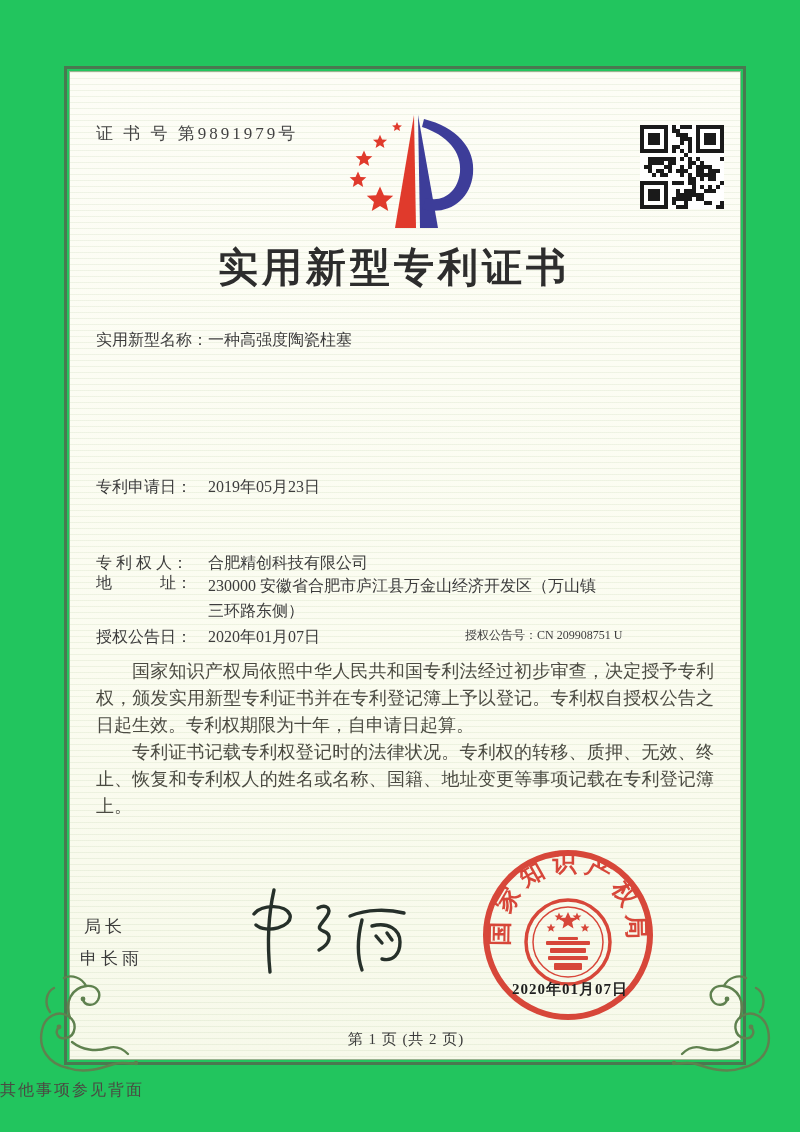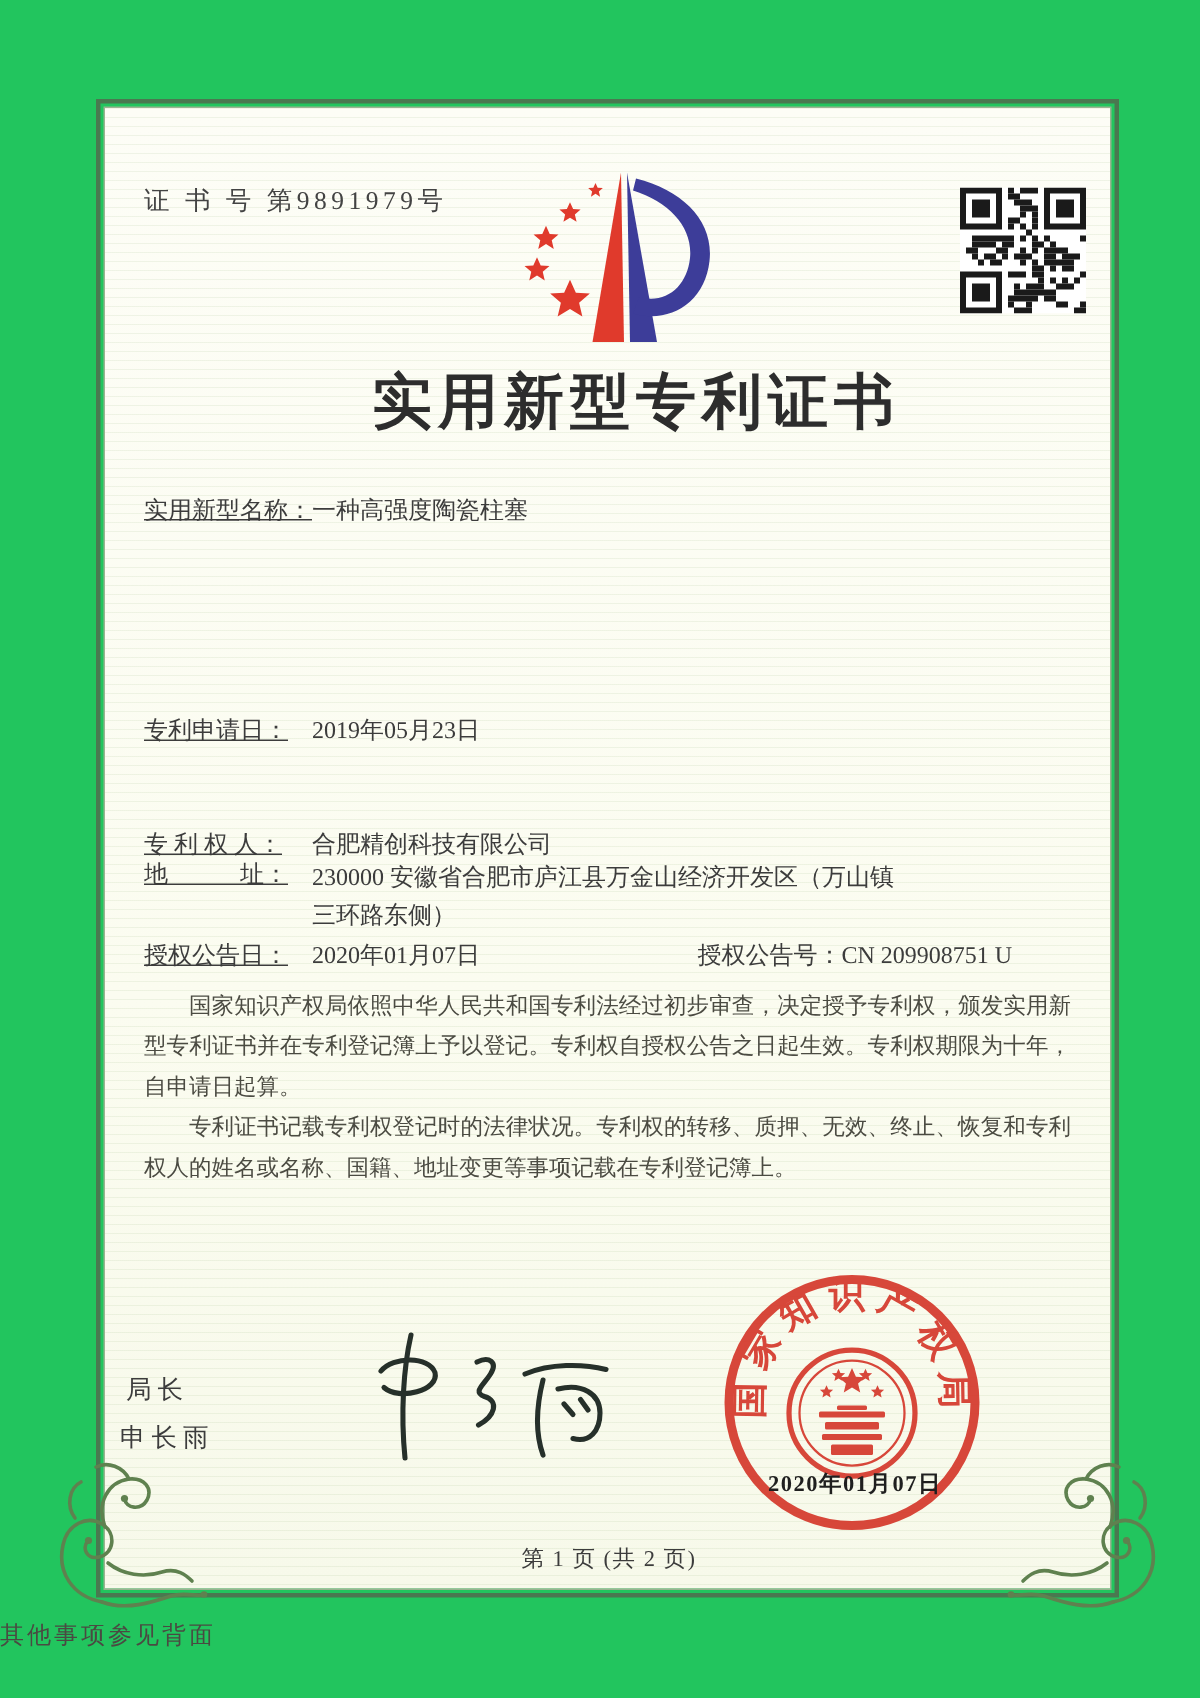--- a/index.html
+++ b/index.html
@@ -25,36 +25,36 @@
       linear-gradient(180deg, #fdfdf6 0%, #fbfcf0 60%, #f7f9ea 100%);
   }
   .corner-flourish { position:absolute; z-index:5; }
   .corner-br { transform:scaleX(-1); }
 
   
   .cert-no { position:absolute; left:96px; top:122px; font-size:17px; letter-spacing:3px; color:#434343; }
   .logo { position:absolute; left:334px; top:110px; }
   .qr { position:absolute; left:640px; top:125px; }
   .title {
-    position:absolute; left:84px; top:240px; width:680px; text-align:center;
+    position:absolute; left:54px; top:240px; width:680px; text-align:center;
     font-size:40px; font-weight:bold; letter-spacing:4px; color:#2d2d2d;
   }
 
   
   .field { position:absolute; left:96px; font-size:16px; color:#3c3c3c; width:620px; }
-  .field .lbl { display:inline-block; width:112px; vertical-align:top;text-decoration:underline; }
+  .field .lbl { display:inline-block; width:112px; vertical-align:top; }
   .field .val { display:inline-block; vertical-align:top; max-width:505px; }
   .prewrap { white-space:pre-line; line-height:25px; }
-  .field-inline2 { position:absolute; left:465px; font-size:16px; color:#3c3c3c; }
+  .field-inline2 { position:absolute; left:465px; font-size:12px; color:#3c3c3c; }
   .field-inline2 .lbl { display:inline-block; }
 
   
   .body-text {
     position:absolute; left:96px; top:658px; width:618px;
-    font-size:15px; line-height:27px; color:#4b4b42; text-align:justify;
+    font-size:18px; line-height:27px; color:#4b4b42; text-align:justify;
   }
   .body-text p { text-indent:2em; }
 
   
   .signer-title { position:absolute; left:84px; top:915px; font-size:17px; letter-spacing:4px; color:#3c3c3c; }
   .signer-name  { position:absolute; left:80px; top:947px; font-size:17px; letter-spacing:4px; color:#3c3c3c; }
   .signature-svg { position:absolute; left:212px; top:882px; z-index:4; }
 
   
   .seal { position:absolute; left:478px; top:845px; z-index:3; opacity:0.92; }

